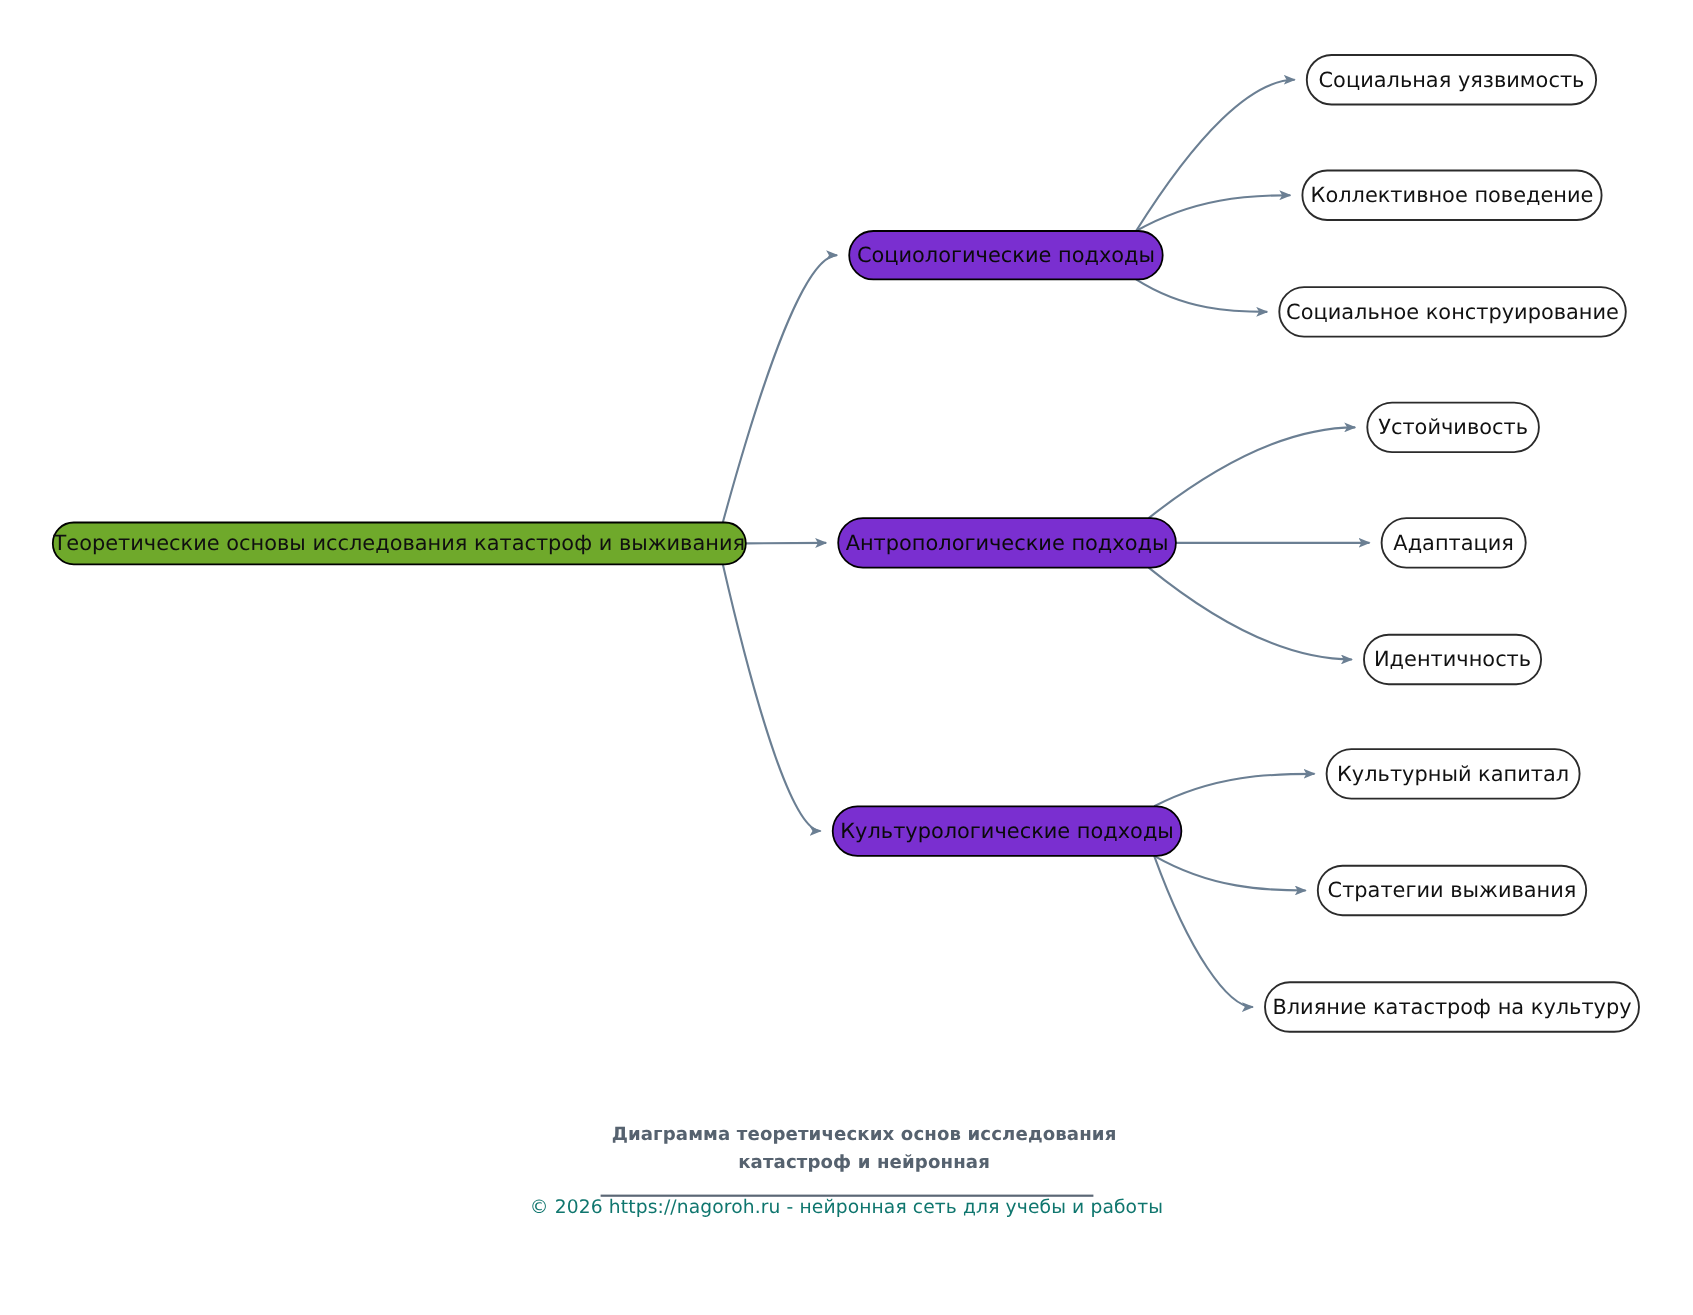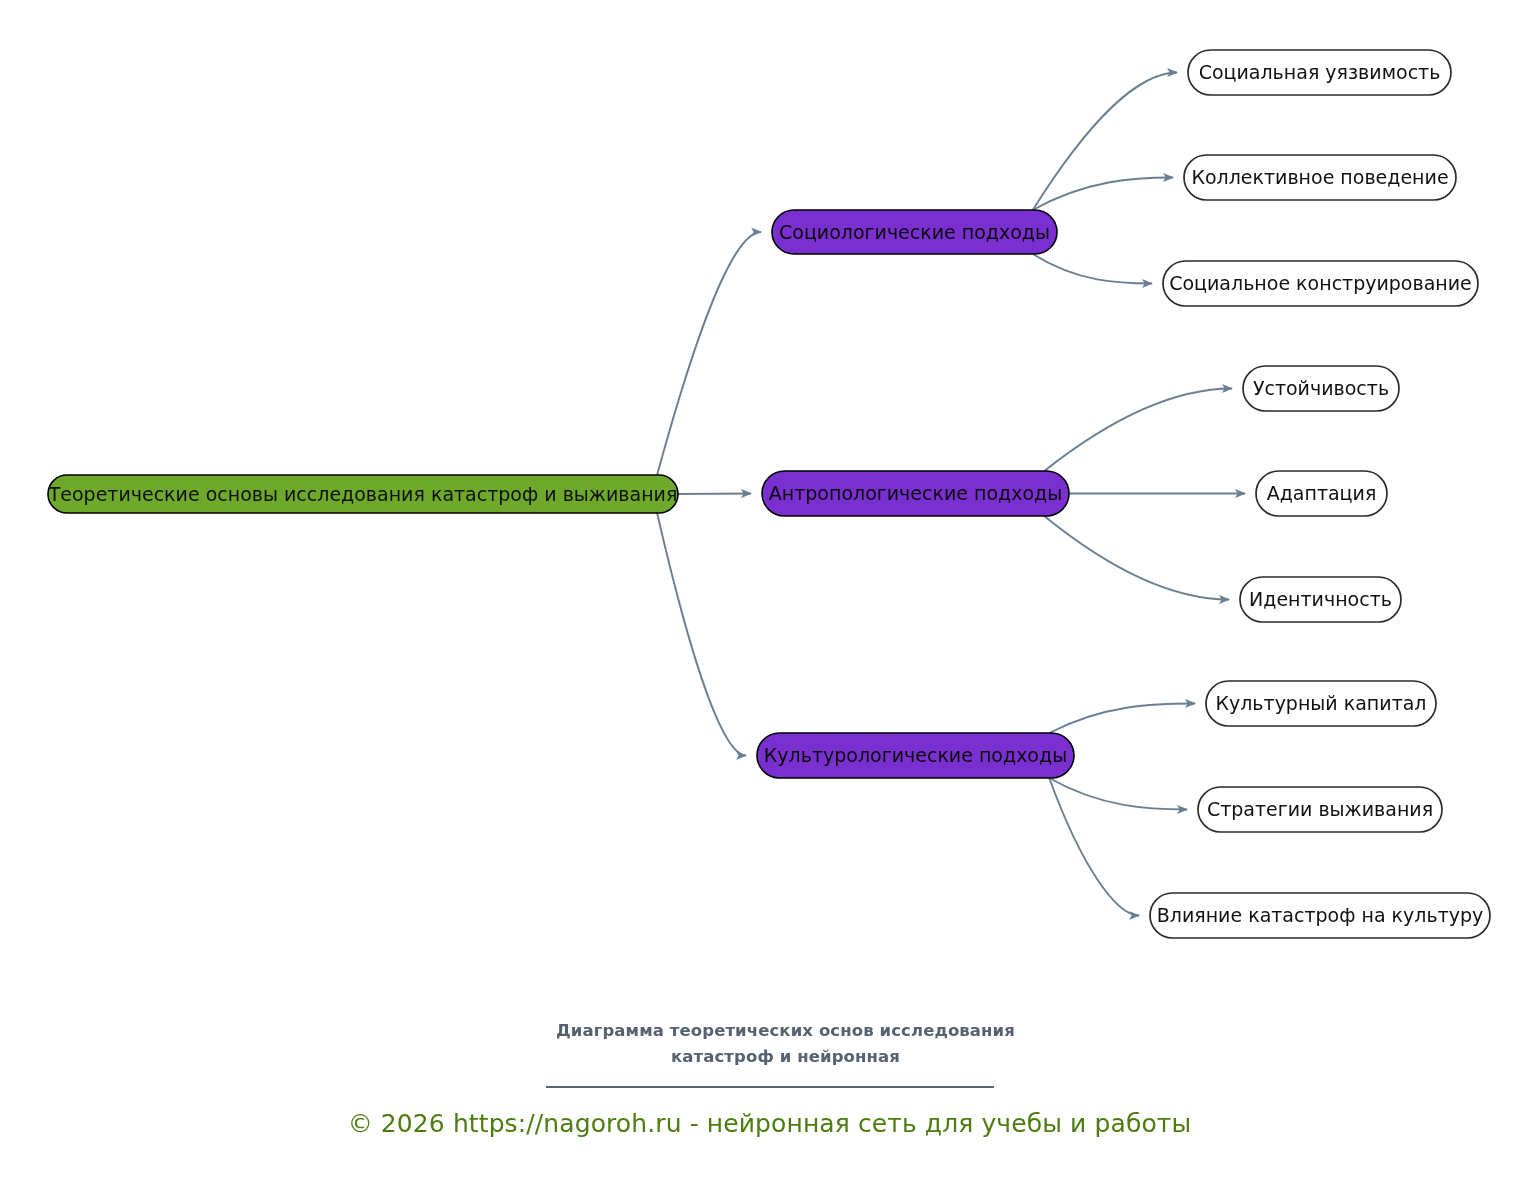--- a/index.html
+++ b/index.html
@@ -78,24 +78,23 @@
     letter-spacing: 0.1px;
     margin-left: 32px;
   }
   .caption-rule {
     width: 448px;
     height: 0;
     margin: 17px auto 0 auto;
     border-top: 2px solid #5b6775;
   }
   .caption-credit {
-    margin-top: 21px;
     font-family: "DejaVu Sans", "Liberation Sans", sans-serif;
-    font-size: 25px;
-    color: #4d7c0f;
+    font-size: 17px;
+    color: #0f766e;
     letter-spacing: 0.1px;
   }
 </style>
 </head>
 <body>
 
 <div id="diagram-root">
   <svg id="mindmap" viewBox="0 0 1539 1195" xmlns="http://www.w3.org/2000/svg">
     <defs>
       <marker id="arrowhead" markerWidth="11" markerHeight="9" refX="10" refY="4.5" orient="auto" markerUnits="userSpaceOnUse">

